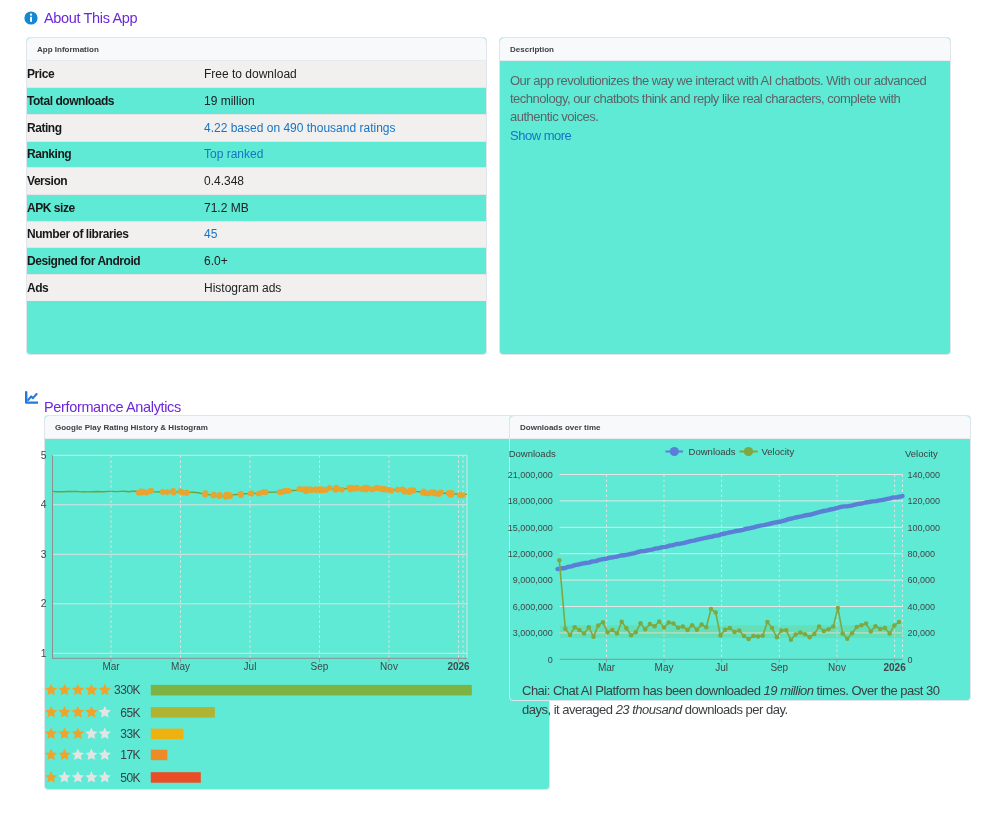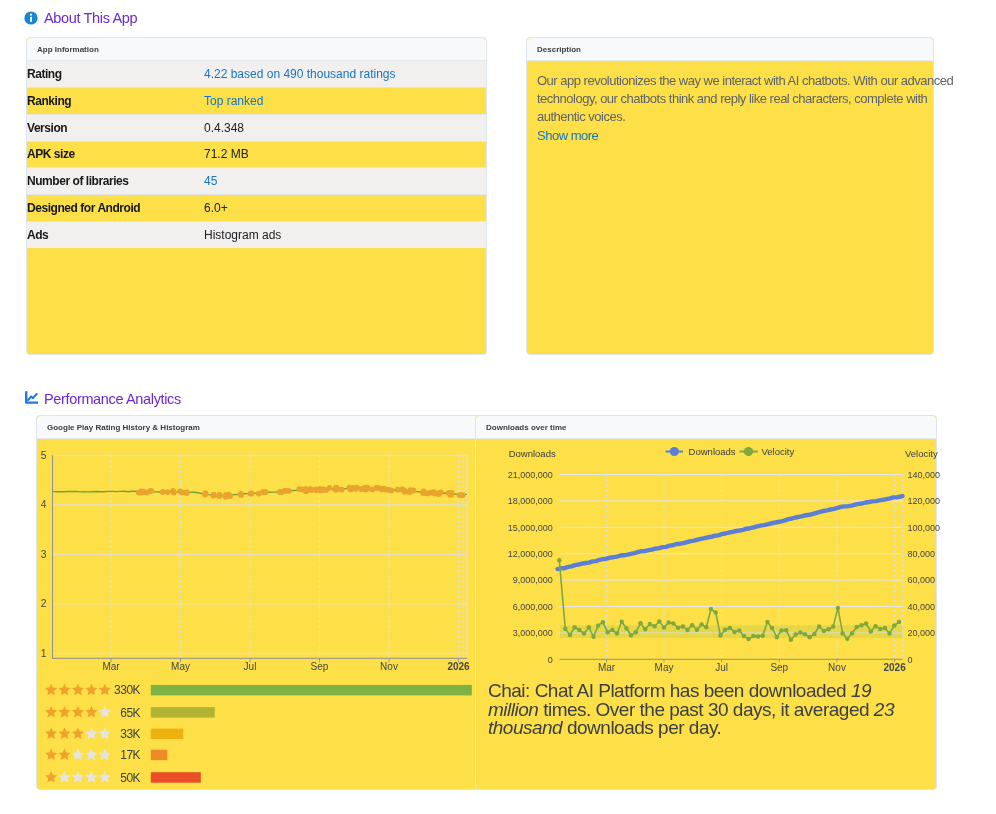--- a/index.html
+++ b/index.html
@@ -1,15 +1,15 @@
 <!DOCTYPE html>
 <html><head><meta charset="utf-8"><style>
 *{box-sizing:border-box;margin:0;padding:0}
 body{width:996px;height:814px;background:#fff;font-family:"Liberation Sans",sans-serif;position:relative}
-.panel{position:absolute;border:1px solid #dfe5ec;border-radius:4px;background:#fde047}
+.panel{position:absolute;border:1px solid #dfe5ec;border-radius:4px;background:#5eead4}
 .phead{height:23px;background:#f8f9fa;border-bottom:1px solid #e8ebee;border-radius:4px 4px 0 0;
  font-size:8px;font-weight:bold;color:#3c4043;line-height:23px;padding-left:10px}
 .sech{position:absolute;font-size:14.5px;letter-spacing:-0.35px;color:#6d28d9}
 table.info{border-collapse:collapse;width:100%;table-layout:fixed}
 table.info td{font-size:12px;height:26.7px;padding:0;vertical-align:middle;border-top:1px solid #e4e4e4}
 table.info tr:first-child td{border-top:none}
 table.info tr:nth-child(odd){background:#f1f0ef}
 td.k{font-weight:bold;color:#17181a;padding-left:4px;width:177px;font-size:12px;letter-spacing:-0.45px}
 td.v{color:#202124}
 a.lnk{color:#1774c4;text-decoration:none}
@@ -19,20 +19,28 @@
  <circle cx="7" cy="7" r="6.6" fill="#1887d2"></circle>
  <rect x="6.1" y="5.8" width="1.9" height="5" fill="#fff"></rect>
     <circle cx="7.05" cy="3.7" r="1.15" fill="#fff"></circle>
 </svg>
 <div class="sech" style="left:44px;top:10px">About This App</div>
 
 <div class="panel" style="left:26px;top:37px;width:461px;height:318px">
  <div class="phead">App Information</div>
  <table class="info">
   <tbody>
+        <tr>
+          <td class="k">Price</td>
+          <td class="v">Free to download</td>
+        </tr>
+  <tr>
+          <td class="k">Total downloads</td>
+          <td class="v">19 million</td>
+        </tr>
   <tr>
           <td class="k">Rating</td>
           <td class="v"><a class="lnk">4.22 based on 490 thousand ratings</a></td>
         </tr>
   <tr>
           <td class="k">Ranking</td>
           <td class="v"><a class="lnk">Top ranked</a></td>
         </tr>
   <tr>
           <td class="k">Version</td>
@@ -51,35 +59,35 @@
           <td class="v">6.0+</td>
         </tr>
   <tr>
           <td class="k">Ads</td>
           <td class="v">Histogram ads</td>
         </tr>
  </tbody>
     </table>
 </div>
 
-<div class="panel" style="left:526px;top:37px;width:408px;height:318px">
+<div class="panel" style="left:499px;top:37px;width:452px;height:318px">
  <div class="phead">Description</div>
  <div style="padding:11px 0 0 10px;font-size:13px;letter-spacing:-0.5px;line-height:18.2px;color:#5f6368;width:445px">
   Our app revolutionizes the way we interact with AI chatbots. With our advanced technology, our chatbots think and reply like real characters, complete with authentic voices.
   <br><a class="lnk">Show more</a>
  </div>
 </div>
 
 <svg style="position:absolute;left:24px;top:391px" width="14" height="14" viewBox="0 0 14 14">
  <path d="M2.2 1.2 L2.2 11.6 L13.3 11.6" stroke="#2478dc" stroke-width="2.4" fill="none" stroke-linecap="round" stroke-linejoin="round"></path>
  <path d="M4.2 9 L7.2 5.4 L8.9 7.2 L12.6 3" stroke="#2478dc" stroke-width="2" fill="none" stroke-linecap="round" stroke-linejoin="round"></path>
 </svg>
-<div class="sech" style="left:44px;top:391px">Performance Analytics</div>
-
-<div class="panel" style="left:36px;top:415px;width:506px;height:375px">
+<div class="sech" style="left:44px;top:399px">Performance Analytics</div>
+
+<div class="panel" style="left:44px;top:415px;width:506px;height:375px">
  <div class="phead">Google Play Rating History &amp; Histogram</div>
 </div>
 <svg style="position:absolute;left:26px;top:438px" width="460" height="352" viewBox="0 0 460 352">
 <line x1="26.5" y1="17.3" x2="441" y2="17.3" stroke="#e0e0e0"></line>
 <text x="20.6" y="20.900000000000002" text-anchor="end" font-size="10.3" fill="#44474a">5</text>
 <line x1="26.5" y1="66.8" x2="441" y2="66.8" stroke="#e0e0e0"></line>
 <text x="20.6" y="70.39999999999999" text-anchor="end" font-size="10.3" fill="#44474a">4</text>
 <line x1="26.5" y1="116.3" x2="441" y2="116.3" stroke="#e0e0e0"></line>
 <text x="20.6" y="119.89999999999999" text-anchor="end" font-size="10.3" fill="#44474a">3</text>
 <line x1="26.5" y1="165.8" x2="441" y2="165.8" stroke="#e0e0e0"></line>
@@ -248,23 +256,23 @@
 <rect x="124.8" y="311.7" width="16.5" height="10.5" fill="#ec8b28"></rect>
 <polygon points="25.1,333.0 26.9,336.9 31.2,337.4 28.0,340.3 28.9,344.6 25.1,342.5 21.3,344.6 22.2,340.3 19.0,337.4 23.3,336.9" fill="#f0a32a"></polygon>
 <polygon points="38.5,333.0 40.3,336.9 44.6,337.4 41.4,340.3 42.3,344.6 38.5,342.5 34.7,344.6 35.6,340.3 32.4,337.4 36.7,336.9" fill="#e4e4e4"></polygon>
 <polygon points="51.9,333.0 53.7,336.9 58.0,337.4 54.8,340.3 55.7,344.6 51.9,342.5 48.1,344.6 49.0,340.3 45.8,337.4 50.1,336.9" fill="#e4e4e4"></polygon>
 <polygon points="65.4,333.0 67.2,336.9 71.5,337.4 68.3,340.3 69.2,344.6 65.4,342.5 61.6,344.6 62.5,340.3 59.3,337.4 63.6,336.9" fill="#e4e4e4"></polygon>
 <polygon points="78.8,333.0 80.6,336.9 84.9,337.4 81.7,340.3 82.6,344.6 78.8,342.5 75.0,344.6 75.9,340.3 72.7,337.4 77.0,336.9" fill="#e4e4e4"></polygon>
 <text x="114.2" y="343.59999999999997" text-anchor="end" font-size="12" letter-spacing="-0.45" fill="#3c4043">50K</text>
 <rect x="124.8" y="334.2" width="50" height="10.5" fill="#e94e27"></rect>
 </svg>
 
-<div class="panel" style="left:475px;top:415px;width:462px;height:375px">
+<div class="panel" style="left:509px;top:415px;width:462px;height:286px">
  <div class="phead">Downloads over time</div>
- <div style="position:absolute;left:12px;top:266px;width:437px;font-size:19px;letter-spacing:-0.5px;line-height:18.5px;color:#3c4043">Chai: Chat AI Platform has been downloaded <i>19 million</i> times. Over the past 30 days, it averaged <i>23 thousand</i> downloads per day.</div>
+ <div style="position:absolute;left:12px;top:266px;width:437px;font-size:13px;letter-spacing:-0.5px;line-height:18.5px;color:#3c4043">Chai: Chat AI Platform has been downloaded <i>19 million</i> times. Over the past 30 days, it averaged <i>23 thousand</i> downloads per day.</div>
 </div>
 <svg style="position:absolute;left:499px;top:438px" width="461" height="242" viewBox="0 0 461 242">
 <text x="9.7" y="19" font-size="9.5" fill="#3c4043">Downloads</text>
 <text x="406" y="19" font-size="9.5" fill="#3c4043">Velocity</text>
 <line x1="166.5" y1="13.5" x2="184" y2="13.5" stroke="#5b7ed7" stroke-width="2"></line>
 <circle cx="175.3" cy="13.5" r="4.6" fill="#5b7ed7"></circle>
 <text x="189.6" y="17" font-size="9.5" fill="#3c4043">Downloads</text>
 <line x1="240.5" y1="13.5" x2="258.7" y2="13.5" stroke="#7fa840" stroke-width="2"></line>
 <circle cx="249.5" cy="13.5" r="4.6" fill="#7fa840"></circle>
 <text x="262.5" y="17" font-size="9.5" fill="#3c4043">Velocity</text>

